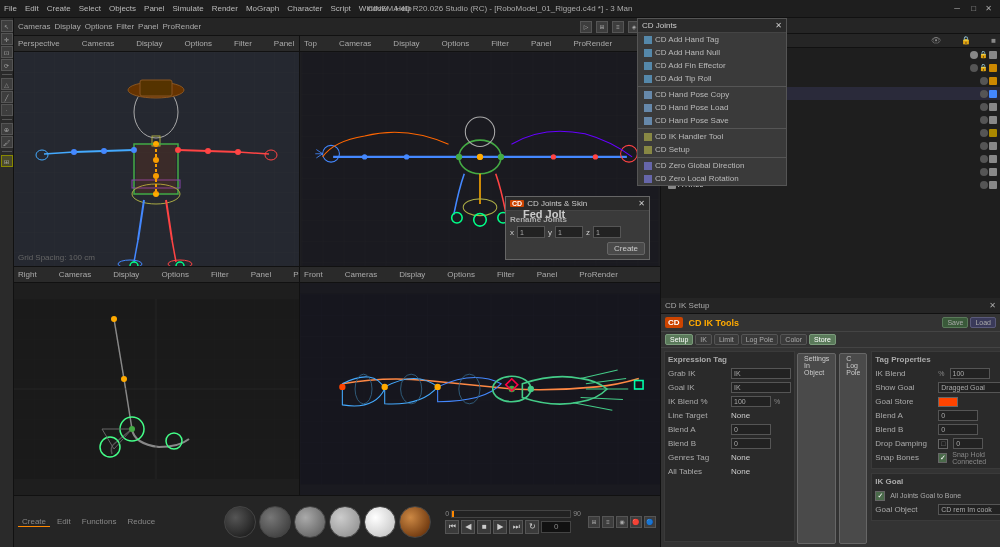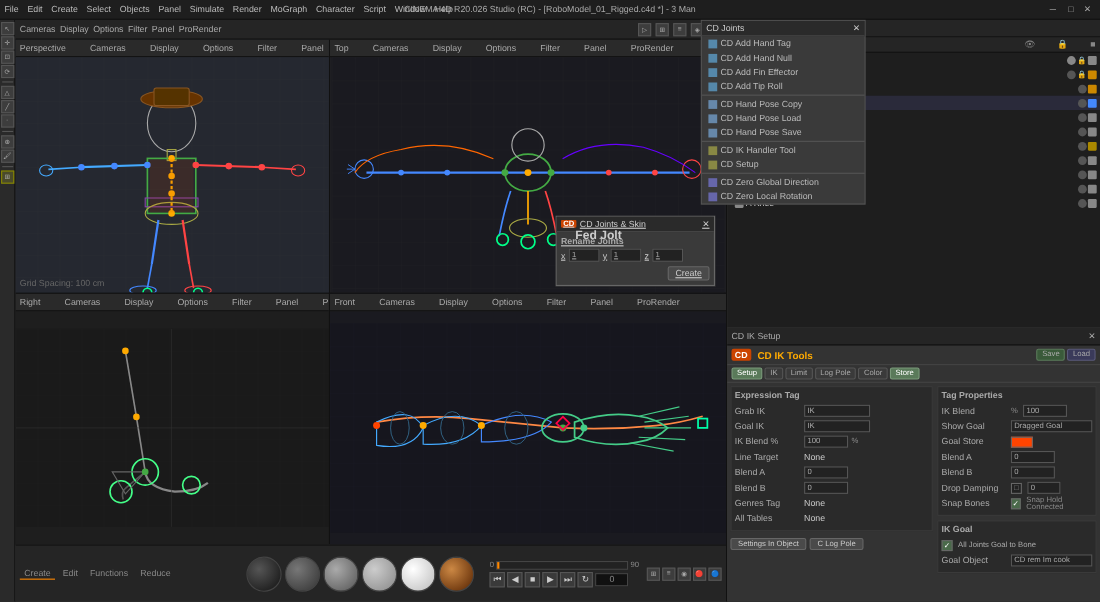--- a/index.html
+++ b/index.html
@@ -406,21 +406,21 @@
     #ik-panel-body {
       flex: 1;
       display: flex;
       padding: 3px;
       gap: 4px;
       overflow: hidden;
     }
     #ik-panel-left {
       flex: 1;
       display: flex;
-      flex-direction: column;
+      flex-direction: row;
       gap: 2px;
     }
     #ik-panel-right {
       width: 145px;
       display: flex;
       flex-direction: column;
       gap: 2px;
     }
   </style>
 </head>
@@ -1053,21 +1053,21 @@
   <div class="cd-menu-item">
     <span class="cd-menu-icon" style="background:#6666aa;width:8px;height:8px;display:inline-block;"></span>
     <span>CD Zero Global Direction</span>
   </div>
   <div class="cd-menu-item">
     <span class="cd-menu-icon" style="background:#6666aa;width:8px;height:8px;display:inline-block;"></span>
     <span>CD Zero Local Rotation</span>
   </div>
 </div>
 
-<div id="cd-joints-skin" style="position:fixed;left:505px;top:196px;text-decoration:underline;">
+<div id="cd-joints-skin" style="position:fixed;left:505px;top:196px;">
   <div class="dialog-title">
     <span style="background:#cc4400;color:#fff;font-size:7px;font-weight:bold;padding:0 2px;border-radius:1px;">CD</span>
     <span>CD Joints &amp; Skin</span>
     <span style="margin-left:auto;cursor:pointer;">✕</span>
   </div>
   <div class="dialog-body">
     <div class="dialog-section">
       <div class="dialog-label">Rename Joints</div>
       <div class="axis-row">
         <span>x</span>

